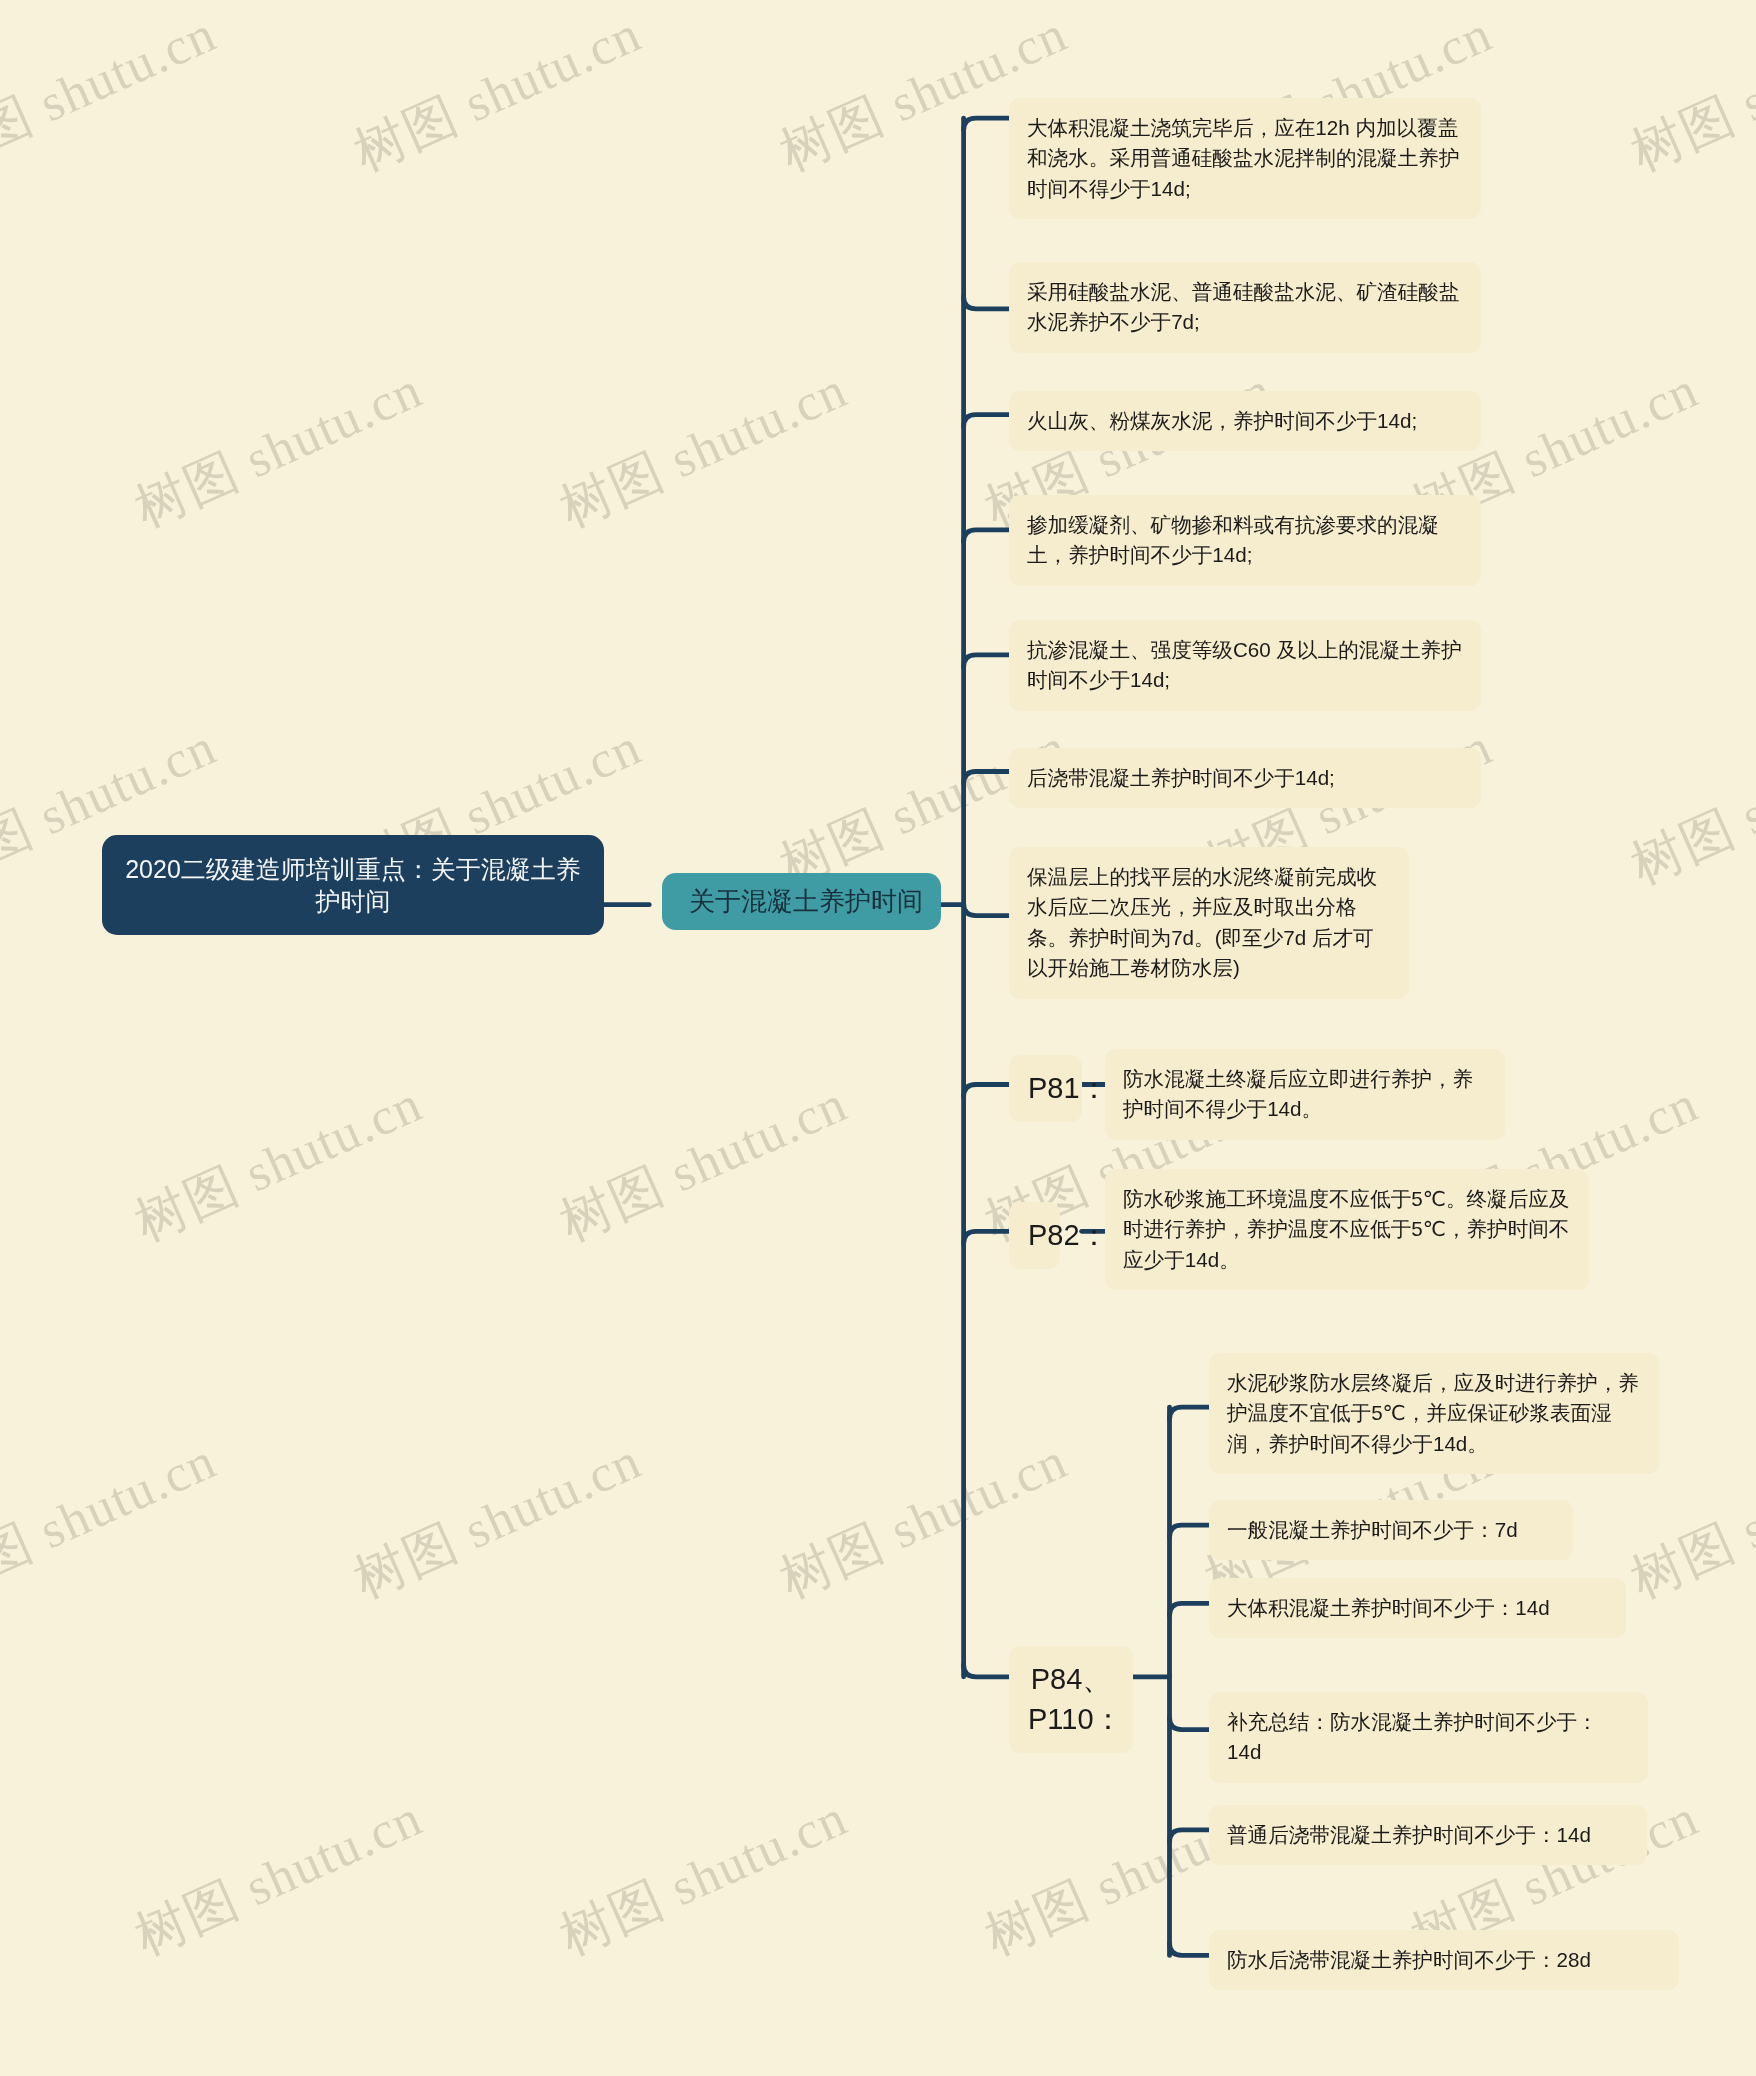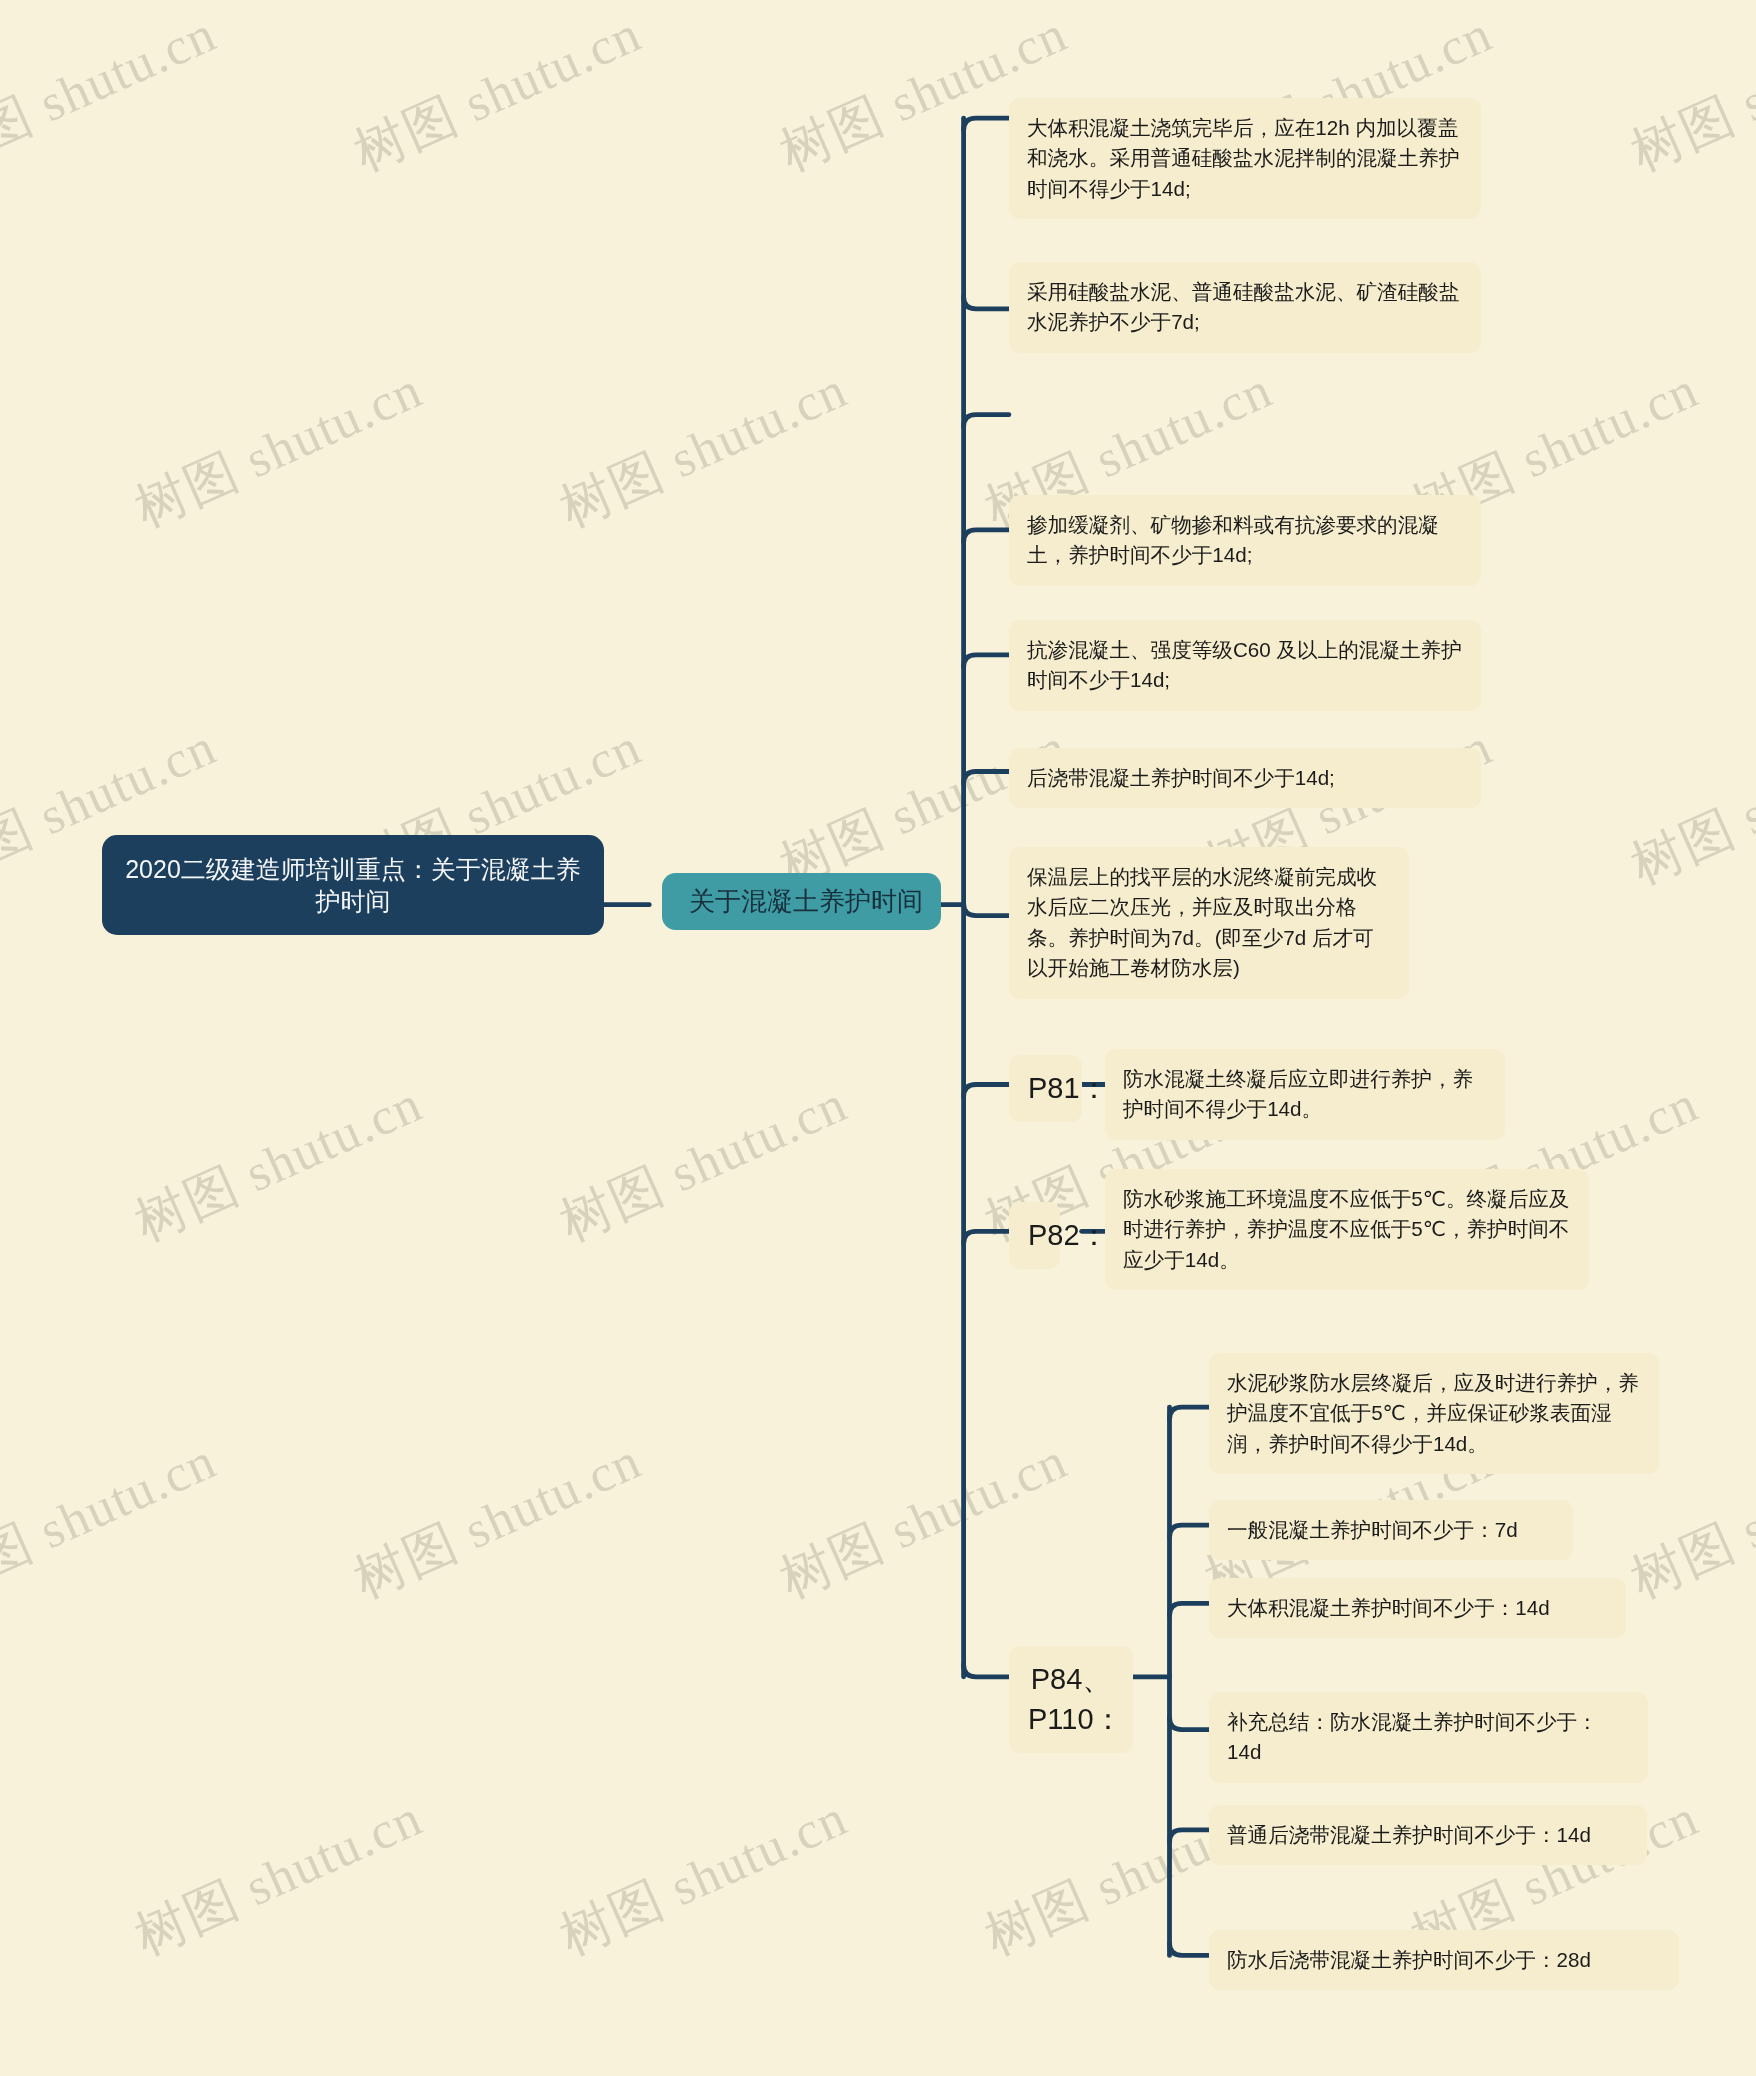--- a/index.html
+++ b/index.html
@@ -165,20 +165,23 @@
   </div>
 
   <div class="node leaf" style="left:1009px;top:98px;width:472px;">
     <span>大体积混凝土浇筑完毕后，应在12h 内加以覆盖和浇水。采用普通硅酸盐水泥拌制的混凝土养护时间不得少于14d;</span>
   </div>
 
   <div class="node leaf" style="left:1009px;top:262px;width:472px;">
     <span>采用硅酸盐水泥、普通硅酸盐水泥、矿渣硅酸盐水泥养护不少于7d;</span>
   </div>
 
+  <div class="node leaf" style="left:1009px;top:391px;width:472px;">
+    <span>火山灰、粉煤灰水泥，养护时间不少于14d;</span>
+  </div>
 
   <div class="node leaf" style="left:1009px;top:495px;width:472px;">
     <span>掺加缓凝剂、矿物掺和料或有抗渗要求的混凝土，养护时间不少于14d;</span>
   </div>
 
   <div class="node leaf" style="left:1009px;top:620px;width:472px;">
     <span>抗渗混凝土、强度等级C60 及以上的混凝土养护时间不少于14d;</span>
   </div>
 
   <div class="node leaf" style="left:1009px;top:748px;width:472px;">

